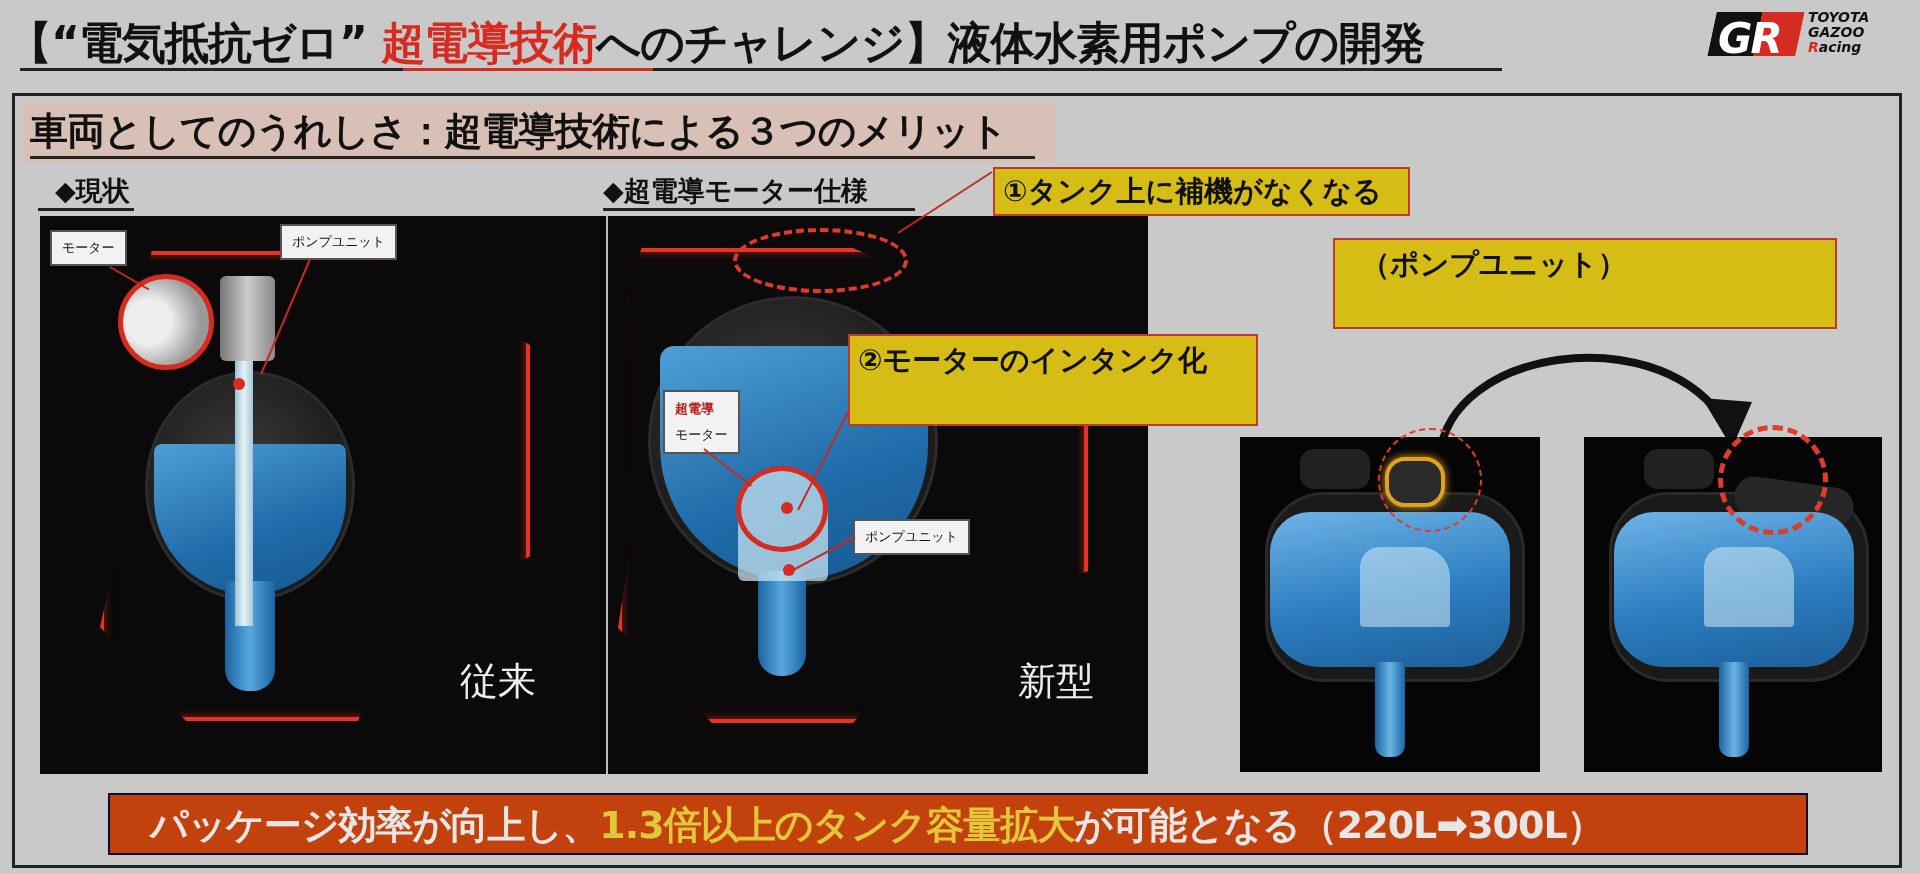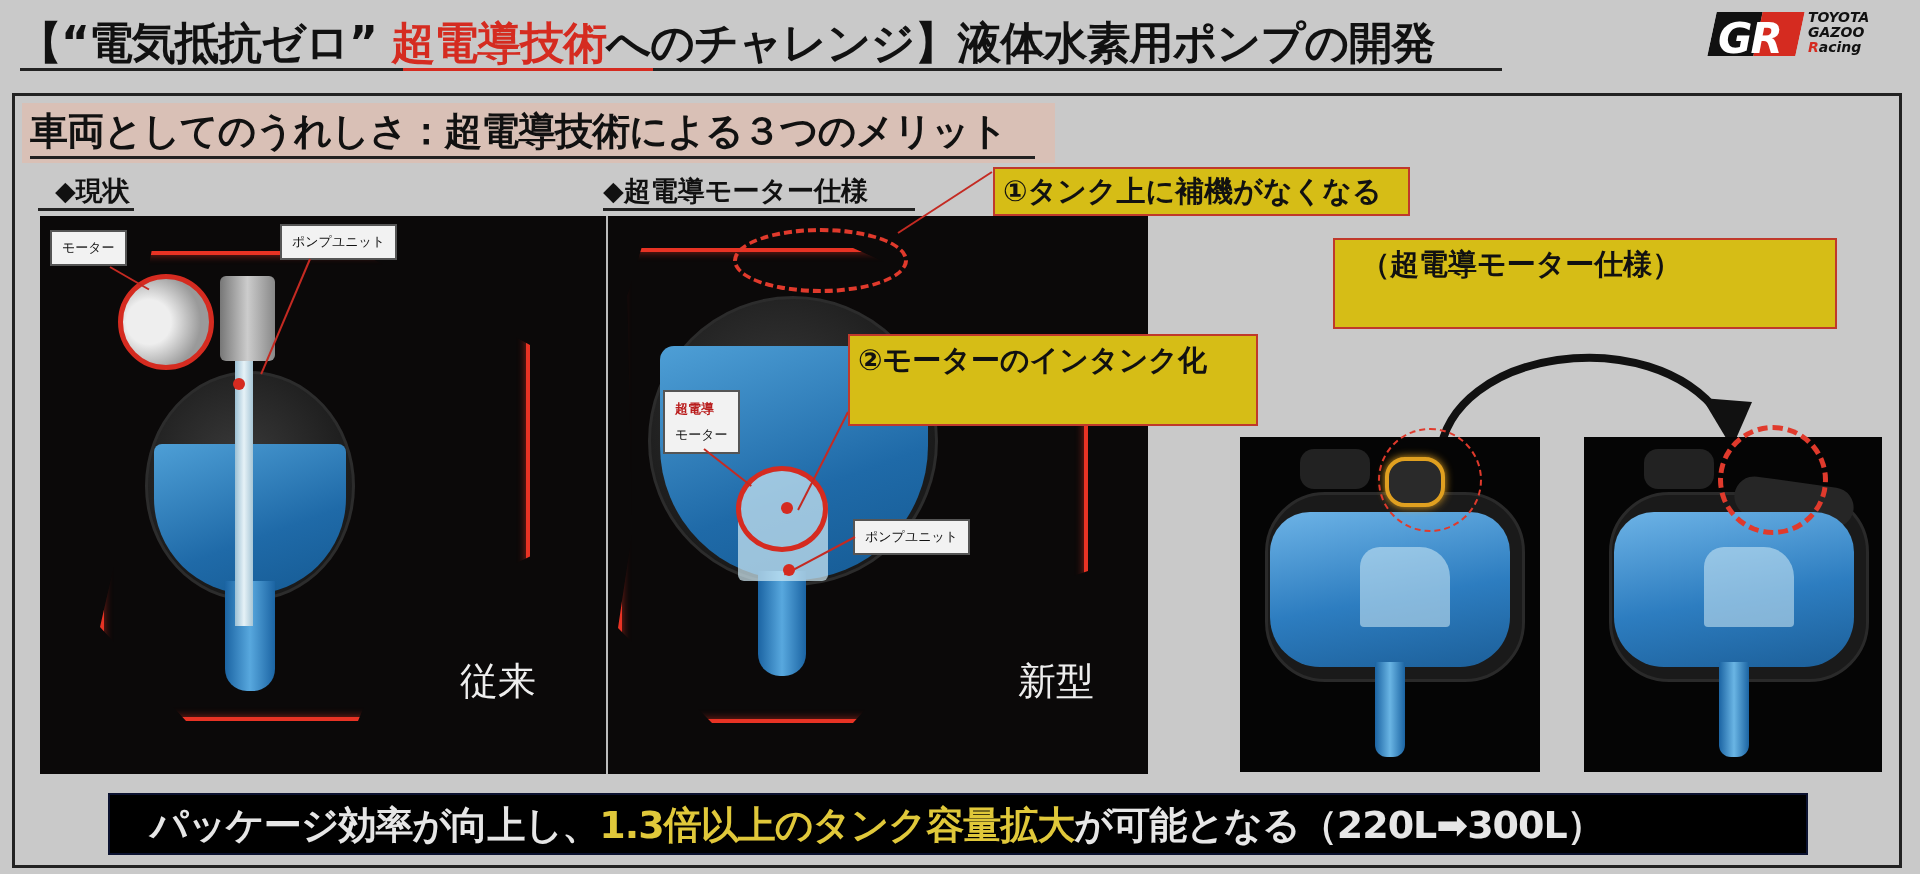--- a/index.html
+++ b/index.html
@@ -1,21 +1,21 @@
 <!DOCTYPE html>
 <html><head>
 <meta charset="utf-8">
 <style>
   * { box-sizing: border-box; margin: 0; padding: 0; }
   html, body { width: 1920px; height: 874px; overflow: hidden; }
   body { background: #c9c9c9; font-family: "DejaVu Sans", "Liberation Sans", sans-serif; position: relative; }
   .abs { position: absolute; }
 
   
-  .title { left: 18px; top: 14px; height: 58px; font-size: 44px; font-weight: bold; color: #111; white-space: nowrap; letter-spacing: -1px; line-height: 58px; }
+  .title { left: 8px; top: 14px; height: 58px; font-size: 44px; font-weight: bold; color: #111; white-space: nowrap; letter-spacing: -1px; line-height: 58px; }
   .title .red { color: #d52b20; }
   .title-underline { left: 20px; top: 68px; width: 1482px; height: 3px; background: #222; }
   .title-underline-red { left: 403px; top: 68px; width: 250px; height: 3px; background: #d52b20; }
 
   
   .logo { left: 1712px; top: 10px; width: 190px; height: 48px; }
   .logo-mark { position: absolute; left: 0; top: 2px; width: 88px; height: 44px; transform: skewX(-12deg); overflow: hidden; }
   .logo-mark .blk { position: absolute; left: 0; top: 0; width: 46px; height: 44px; background: #111; }
   .logo-mark .rd { position: absolute; left: 46px; top: 0; width: 42px; height: 44px; background: #d52b20; }
   .logo-gr { position: absolute; left: 6px; top: 12px; font-size: 42px; font-weight: bold; font-style: italic; color: #fff; letter-spacing: -2px; line-height: 34px; }
@@ -72,21 +72,21 @@
   .cyl-liquid { position: absolute; left: 30px; top: 75px; width: 240px; height: 155px; border-radius: 40px 40px 50px 50px; background: linear-gradient(170deg, #6db3e6, #2d7dc0 55%, #1c5f99); }
   .cyl-motor { position: absolute; left: 120px; top: 110px; width: 90px; height: 80px; background: rgba(210,235,245,.55); border-radius: 20px 30px 4px 4px; }
   .cyl-pump { position: absolute; left: 135px; top: 225px; width: 30px; height: 95px; background: linear-gradient(90deg, #1b64a3, #6ab5e4, #1b64a3); border-radius: 0 0 12px 12px; }
   .flange-orange { position: absolute; left: 145px; top: 20px; width: 60px; height: 50px; border-radius: 20px; background: #2a2a2a; border: 4px solid #e0a020; box-shadow: 0 0 8px #e0a020; }
   .knobs { position: absolute; left: 60px; top: 12px; width: 70px; height: 40px; background: #222; border-radius: 14px; }
   .pipe-dark { position: absolute; left: 150px; top: 45px; width: 120px; height: 40px; background: #262626; border-radius: 20px; transform: rotate(8deg); }
 
   .arrow-svg { left: 1420px; top: 330px; width: 360px; height: 140px; }
 
   
-  .banner { left: 108px; top: 793px; width: 1700px; height: 62px; background: #000000; border: 2px solid #0b1230; }
+  .banner { left: 108px; top: 793px; width: 1700px; height: 62px; background: #c2410c; border: 2px solid #0b1230; }
   .banner-text { position: absolute; left: 40px; top: 6px; font-size: 38px; font-weight: bold; color: #e6e6e6; white-space: nowrap; line-height: 48px; letter-spacing: -1px; }
   .banner-text .hl { color: #e0c83a; }
 </style>
 </head>
 <body>
 
 <div class="abs title">
   <span>【“電気抵抗ゼロ” </span><span class="red">超電導技術</span><span>へのチャレンジ】液体水素用ポンプの開発</span>
 </div>
 <div class="abs title-underline"></div>
@@ -152,21 +152,21 @@
   <div class="leader" style="left:247px; top:320px; width:80px; transform: rotate(152deg);"></div>
   <div class="dot" style="left:173px; top:286px;"></div>
   <div class="dot" style="left:175px; top:348px;"></div>
   <div class="panel-caption" style="left:410px; top:445px;">新型</div>
 </div>
 
 <div class="abs leader" style="left:898px; top:232px; width:112px; transform: rotate(-33deg);"></div>
 
 <div class="abs callout callout-1">①タンク上に補機がなくなる</div>
 <div class="abs callout callout-3">
-  <span class="line2">（超電導モーター仕様）</span>
+  <span class="line2">（ポンプユニット）</span>
 </div>
 <div class="abs callout callout-2">
   <span class="line1">②モーターのインタンク化</span>
 </div>
 
 <svg class="abs arrow-svg" viewBox="0 0 360 140">
   <path d="M 20 125 C 30 20, 230 -10, 300 85" fill="none" stroke="#111" stroke-width="8"></path>
   <polygon points="282,68 332,72 312,118" fill="#111"></polygon>
 </svg>
 

